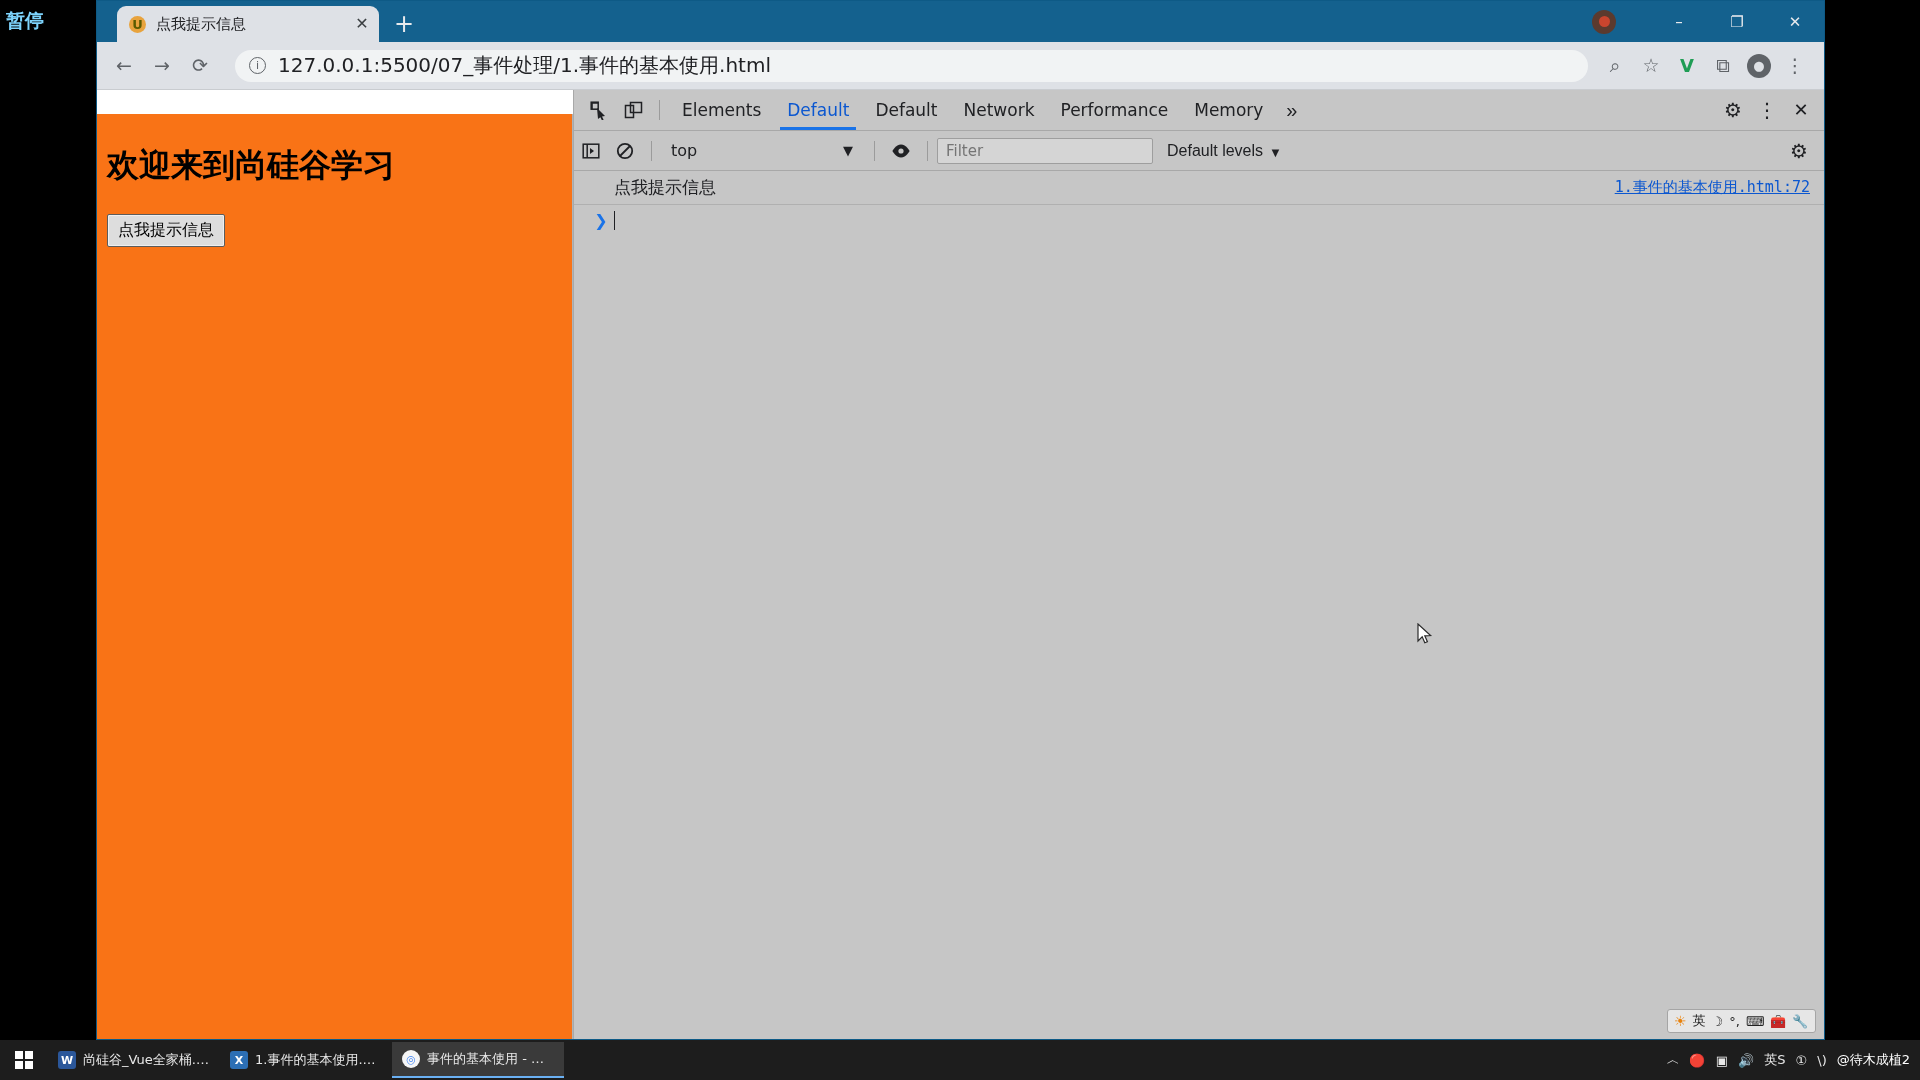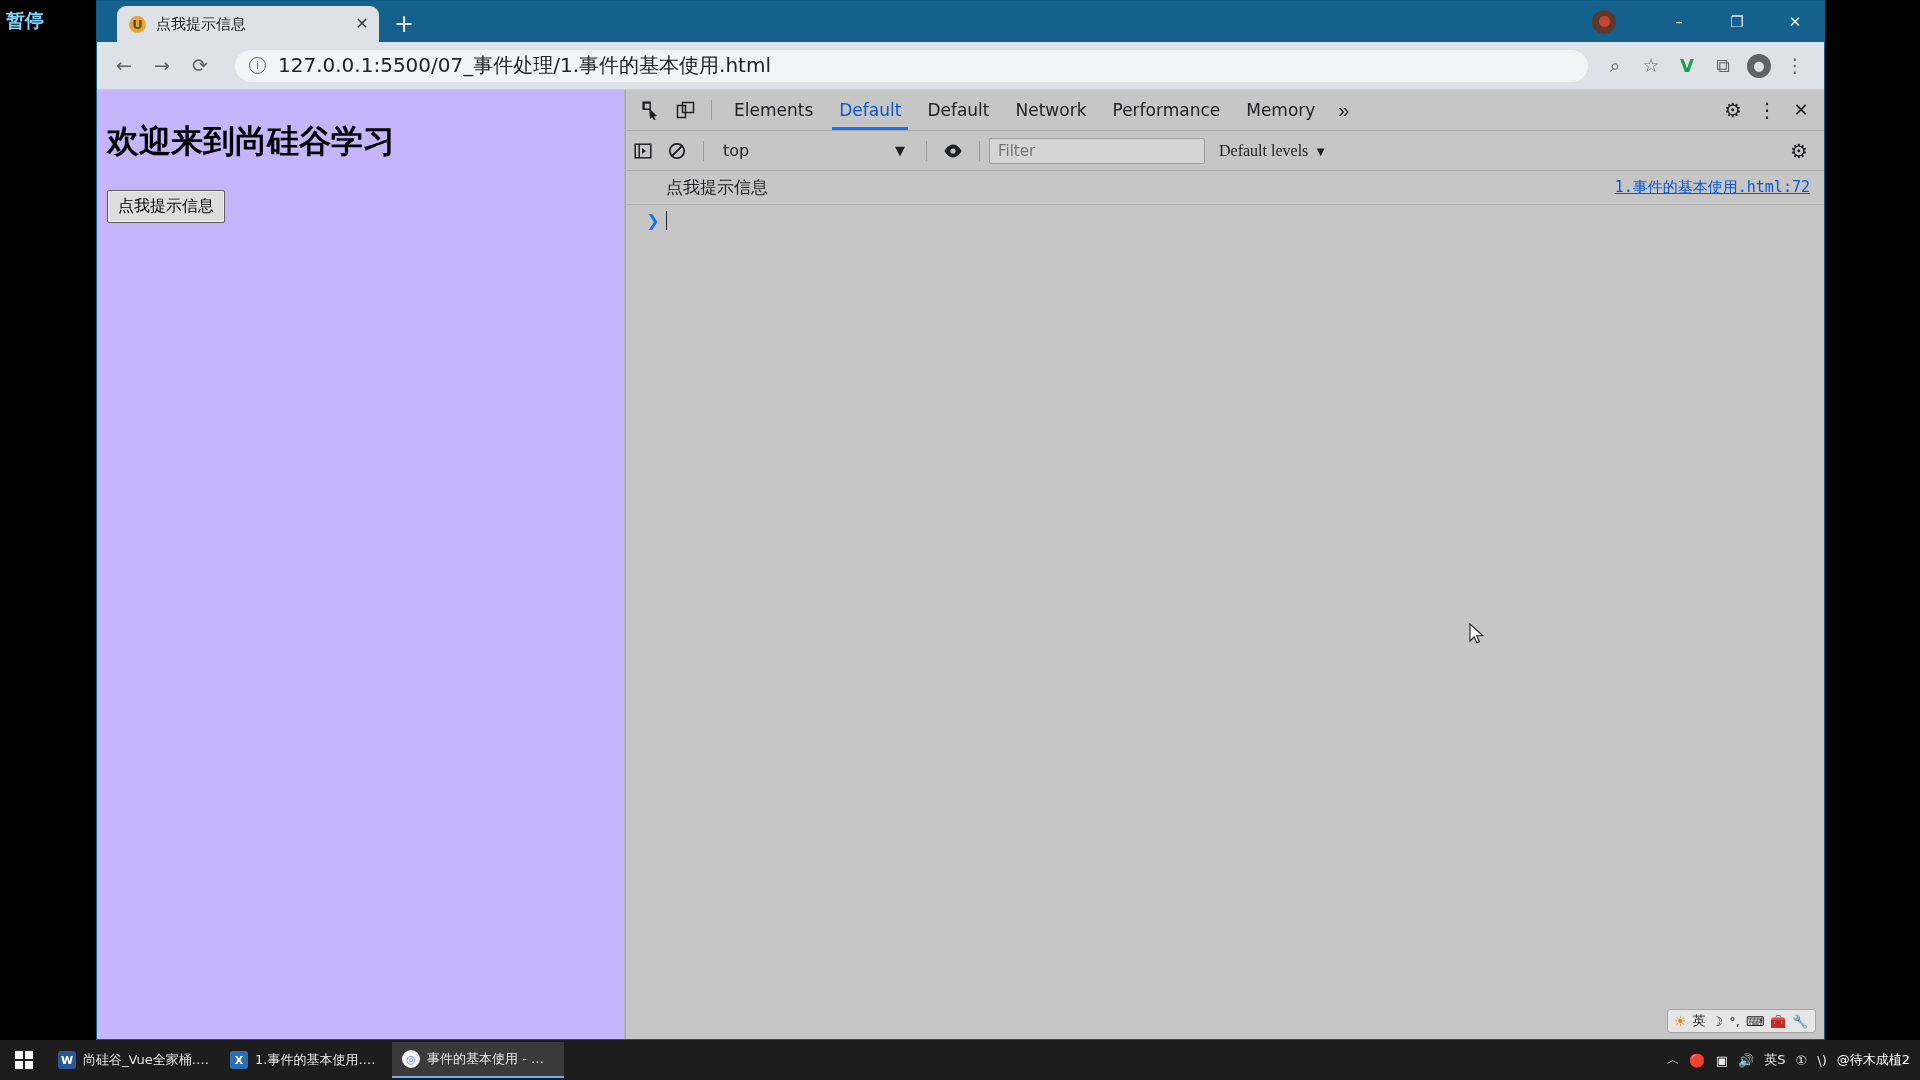--- a/index.html
+++ b/index.html
@@ -107,23 +107,24 @@
   .avatar-sm {
     width: 24px; height: 24px; border-radius: 50%;
     background: #5f6368; display: flex; align-items: center;
     justify-content: center; color: #dee1e6; font-size: 13px;
   }
 
   
   .content { flex: 1; display: flex; min-height: 0; background: #fff; }
 
   .page {
-    width: 528px; flex: none; background: #c4b5fd;
+    width: 476px; flex: none; background: #f97316;
     padding: 30px 0 0 10px; position: relative;
     border-right: 1px solid #b3b3b3;
+    margin-top: 24px;
   }
   .page h1 {
     font-size: 32px; font-weight: 700; color: #000; margin: 0 0 26px 0;
     font-family: "DejaVu Sans", sans-serif;
   }
   .page .btn {
     display: inline-block; padding: 5px 10px; font-size: 16px;
     background: #ddd; border: 1px solid #5c5c5c; color: #000;
     border-radius: 2px; font-family: "DejaVu Sans", sans-serif;
     box-shadow: inset 0 0 0 1px #efefef;
@@ -167,21 +168,21 @@
     font-family: "DejaVu Sans", sans-serif;
   }
   .filter-input {
     width: 216px; height: 26px; background: #d5d5d5;
     border: 1px solid #9e9e9e; border-radius: 2px;
     padding: 0 8px; font-size: 15px; color: #5f6368;
     font-family: "DejaVu Sans", sans-serif; margin-right: 14px;
   }
   .levels {
     display: flex; align-items: flex-end; font-size: 16px; color: #202124;
-    font-family: Liberation Serif, serif; gap: 6px;
+    font-family: Liberation Sans, sans-serif; gap: 6px;
   }
   .dt-filter-right { margin-left: auto; padding-right: 8px; display: flex; align-items: center; }
 
   .dt-console { flex: 1; background: #c6c6c6; min-height: 0; position: relative; overflow: hidden; }
   .log-row {
     display: flex; align-items: center; padding: 5px 14px 5px 40px;
     border-bottom: 1px solid #b0b0b0; font-size: 17px; color: #202124;
     font-family: "DejaVu Sans", sans-serif;
   }
   .log-msg { flex: 1; }

